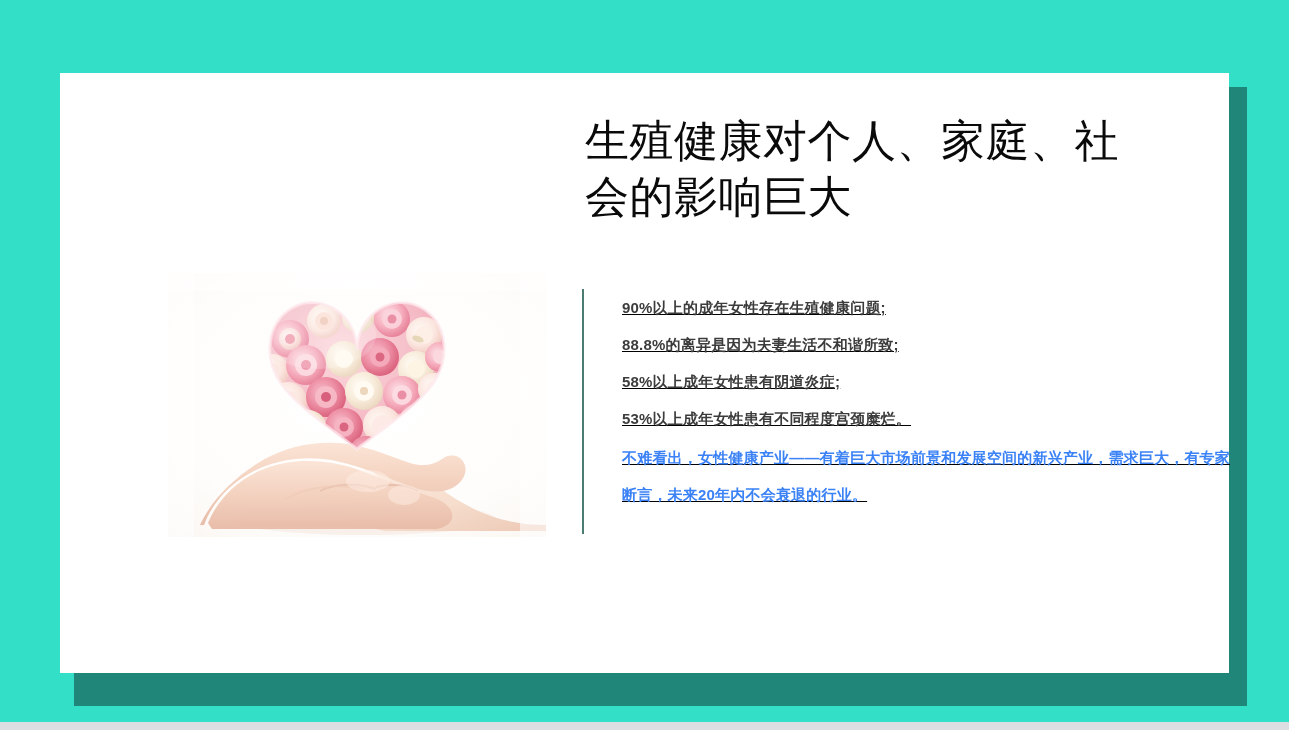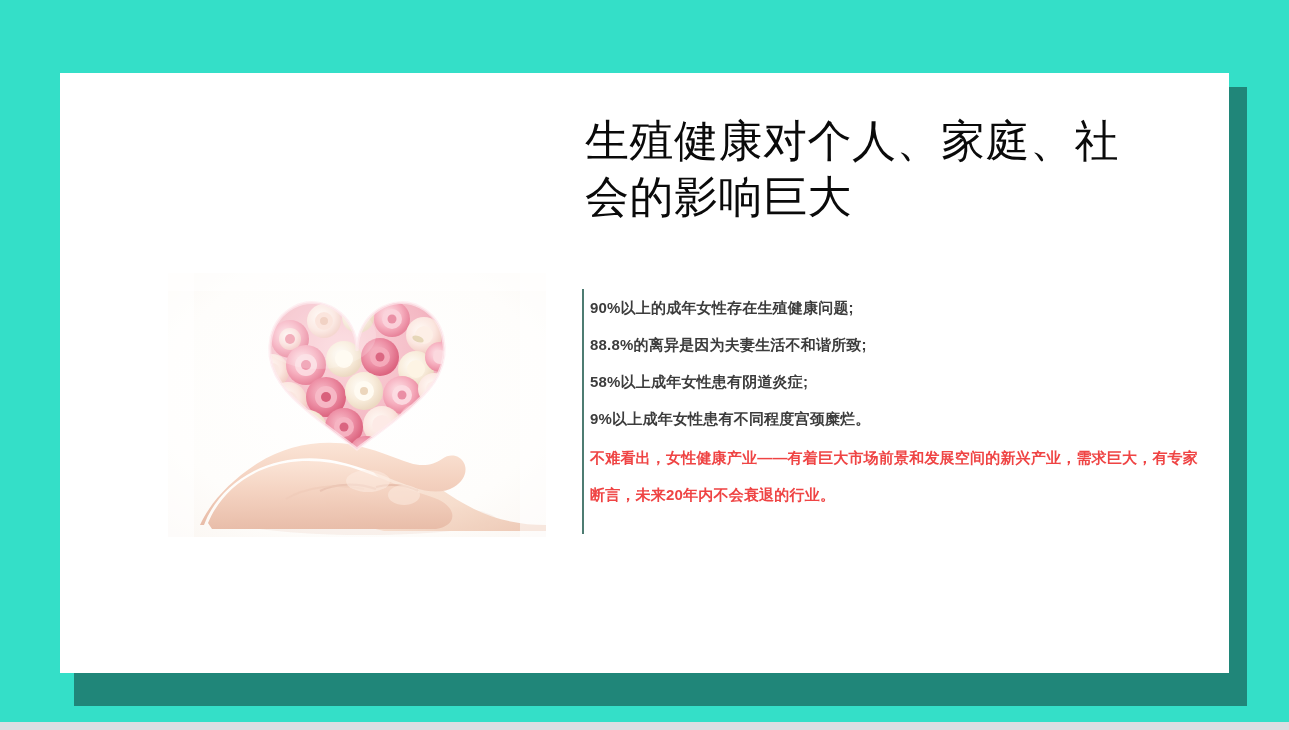--- a/index.html
+++ b/index.html
@@ -83,36 +83,37 @@
   .divider-rule {
     position: absolute;
     left: 0px;
     top: 0px;
     width: 2px;
     height: 245px;
     background: #4d7c72;
   }
   .body-lines {
     position: absolute;
-    left: 8px;
+    left: 40px;
     top: 0px;
     width: 620px;
+    text-decoration: underline;
   }
   .stat-line {
     font-size: 15px;
     font-weight: bold;
     color: #3c3c3c;
     line-height: 37px;
     white-space: nowrap;
     letter-spacing: 0.2px;
   }
   .summary-para {
     font-size: 15px;
     font-weight: bold;
-    color: #ef4444;
+    color: #3b82f6;
     line-height: 37px;
     letter-spacing: 0.2px;
     width: 618px;
     margin-top: 2px;
   }
 </style>
 </head>
 <body>
 
 <div class="slide-root">
@@ -326,21 +327,21 @@
         <rect x="0" y="0" width="378" height="18" fill="#ffffff" opacity="0.5"></rect>
       </svg>
     </div>
 
     <div class="body-block">
       <div class="divider-rule"></div>
       <div class="body-lines">
         <div class="stat-line">90%以上的成年女性存在生殖健康问题;</div>
         <div class="stat-line">88.8%的离异是因为夫妻生活不和谐所致;</div>
         <div class="stat-line">58%以上成年女性患有阴道炎症;</div>
-        <div class="stat-line">9%以上成年女性患有不同程度宫颈糜烂。</div>
+        <div class="stat-line">53%以上成年女性患有不同程度宫颈糜烂。</div>
         <div class="summary-para">不难看出，女性健康产业——有着巨大市场前景和发展空间的新兴产业，需求巨大，有专家断言，未来20年内不会衰退的行业。</div>
       </div>
     </div>
 
   </div>
 
   <div class="bottom-strip"></div>
 </div>
 
 </body></html>

